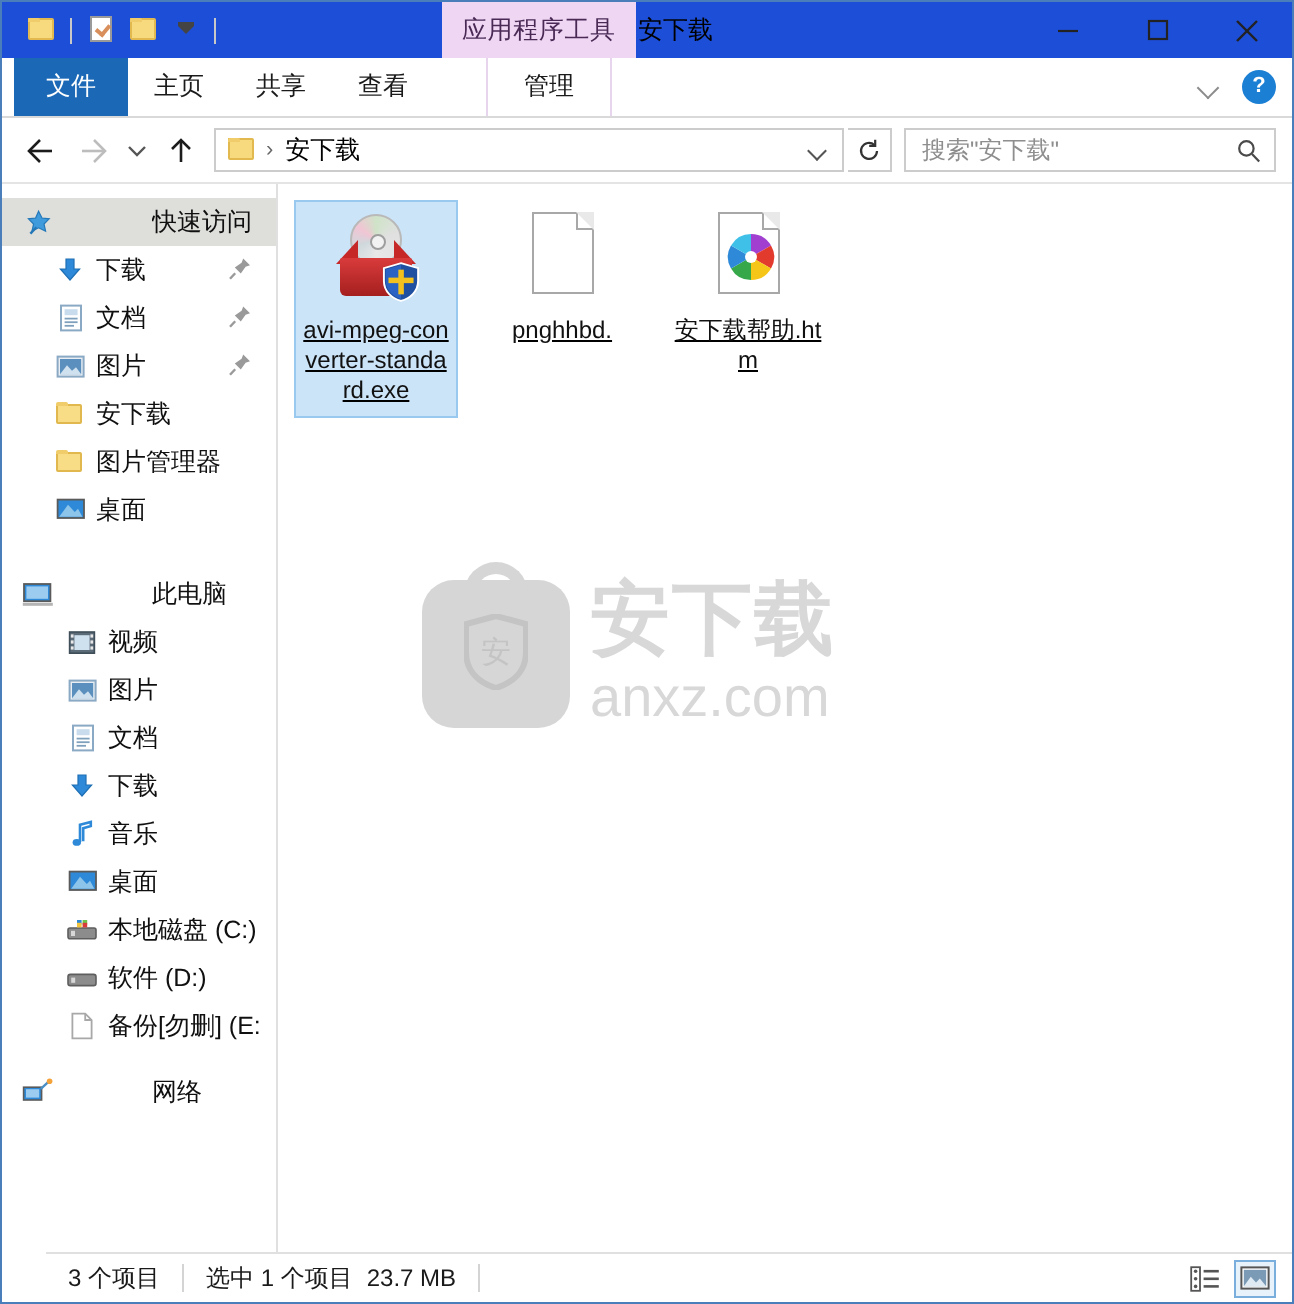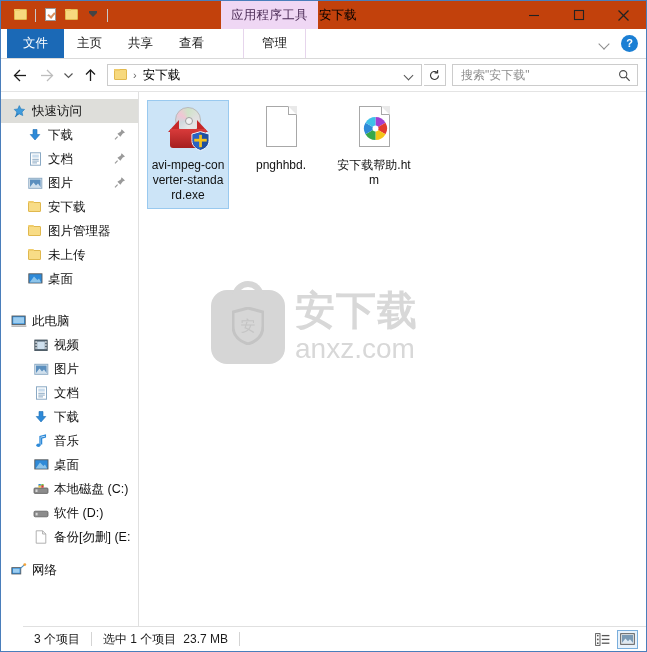--- a/index.html
+++ b/index.html
@@ -23,21 +23,21 @@
     box-sizing: border-box;
     border: 1px solid #4a7ebb;
     background: #ffffff;
     display: flex;
     flex-direction: column;
   }
 
   
   .titlebar {
     height: 28px;
-    background: #c2410c;
+    background: #1d4ed8;
     display: flex;
     align-items: center;
     position: relative;
     flex: 0 0 auto;
   }
   .qat {
     display: flex;
     align-items: center;
     height: 28px;
     padding-left: 9px;
@@ -341,21 +341,21 @@
   .srow .ico {
     width: 16px;
     height: 16px;
     margin-right: 5px;
     flex: 0 0 16px;
     display: flex;
     align-items: center;
     justify-content: center;
   }
   .srow .lbl { overflow: hidden; }
-  .indent-0 { padding-left: 10px; }
+  .indent-0 { padding-left: 10px; gap: 44px; }
   .indent-1 { padding-left: 26px; }
   .indent-2 { padding-left: 32px; }
   .pin {
     position: absolute;
     right: 12px;
     top: 5px;
     width: 12px;
     height: 13px;
   }
   .gap { height: 9px; }
@@ -393,20 +393,21 @@
   }
   .file-tile {
     width: 82px;
     padding: 4px 3px 6px 3px;
     box-sizing: border-box;
     display: flex;
     flex-direction: column;
     align-items: center;
     text-align: center;
     margin-right: 11px;
+    text-decoration: underline;
   }
   .file-tile.sel {
     background: #cce4f7;
     border: 1px solid #99c9ef;
     padding: 3px 2px 5px 2px;
   }
   .file-ico {
     width: 48px;
     height: 48px;
     margin-bottom: 6px;
@@ -776,28 +777,20 @@
           </span>
         <span class="lbl">安下载</span>
       </div>
       <div class="srow indent-1">
         <span class="ico">
             <span class="ico-folder">
               <i></i>
             </span>
           </span>
         <span class="lbl">图片管理器</span>
-      </div>
-      <div class="srow indent-1">
-        <span class="ico">
-            <span class="ico-folder">
-              <i></i>
-            </span>
-          </span>
-        <span class="lbl">未上传</span>
       </div>
       <div class="srow indent-1">
         <span class="ico">
           <svg width="15" height="12" viewBox="0 0 15 12">
             <rect x="0.8" y="0.8" width="13.2" height="9.2" fill="#2e8ad8" stroke="#5a5a5a" stroke-width="0.9"></rect>
             <path d="M1.6 9.4 L6 3.4 L9.4 7 L11 5.4 L13.2 9.4 Z" fill="#8cc4ea"></path>
           </svg>
         </span>
         <span class="lbl">桌面</span>
       </div>

